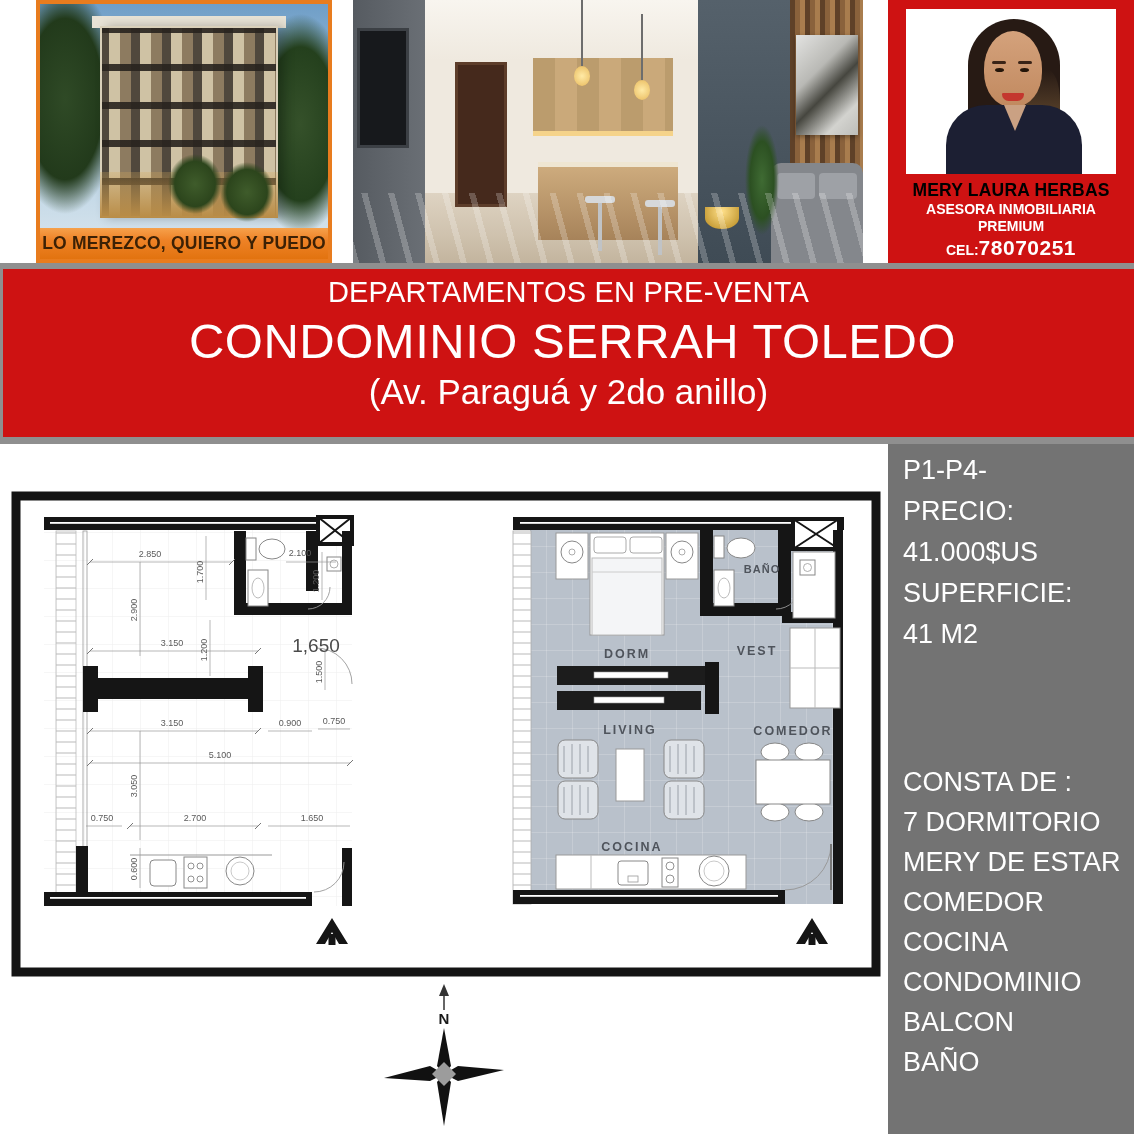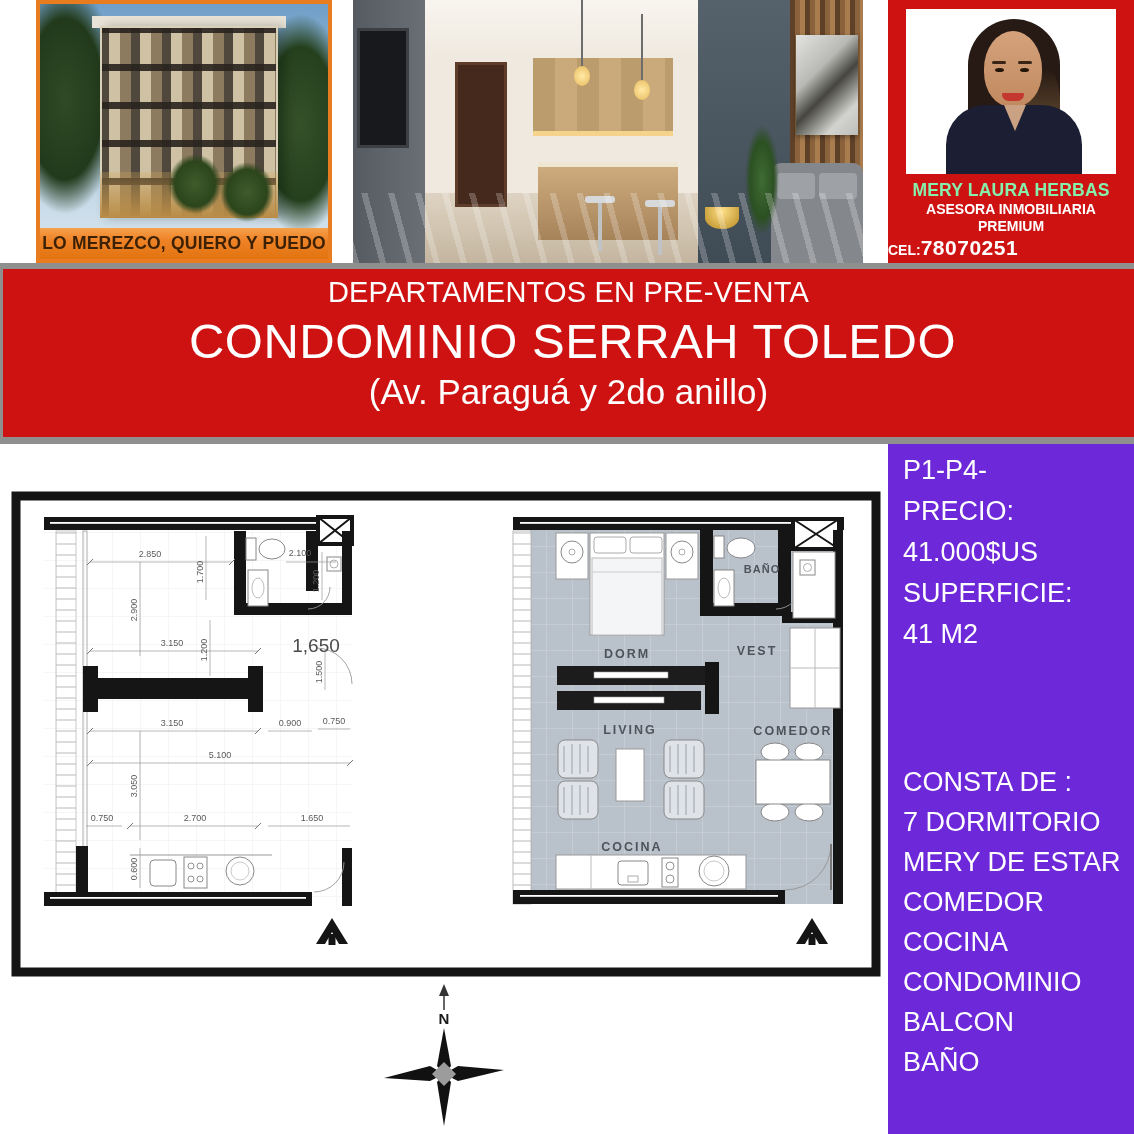--- a/index.html
+++ b/index.html
@@ -78,48 +78,48 @@
     background:linear-gradient(180deg,#d4a27c,#c1895f);}
   .brow-l,.brow-r{position:absolute;top:52px;width:14px;height:3px;background:#3a2417;border-radius:2px;}
   .brow-l{left:86px;} .brow-r{left:112px;}
   .eye-l,.eye-r{position:absolute;top:59px;width:9px;height:4px;background:#241509;border-radius:50%;}
   .eye-l{left:89px;} .eye-r{left:114px;}
   .lips{position:absolute;left:96px;top:84px;width:22px;height:8px;border-radius:2px 2px 10px 10px;background:#c4372e;}
   .blazer{position:absolute;left:40px;top:96px;width:136px;height:70px;border-radius:40px 40px 0 0;
     background:#1c1f33;}
   .vneck{position:absolute;left:98px;top:96px;width:0;height:0;
     border-left:11px solid transparent;border-right:11px solid transparent;border-top:26px solid #caa183;}
-  .agent-name{position:absolute;left:0;right:0;top:180px;text-align:center;color:#86efac;
+  .agent-name{position:absolute;left:0;right:0;top:180px;text-align:center;color:#000000;
     font-weight:bold;font-size:17.5px;letter-spacing:.2px;}
   .agent-role{position:absolute;left:0;right:0;top:201px;text-align:center;color:#fff;
     font-weight:bold;font-size:14px;}
   .agent-tier{position:absolute;left:0;right:0;top:218px;text-align:center;color:#fff;
     font-weight:bold;font-size:14px;}
-  .agent-phone{position:absolute;left:0;right:0;top:236px;color:#fff;font-weight:bold;}
+  .agent-phone{position:absolute;left:0;right:0;top:236px;text-align:center;color:#fff;font-weight:bold;}
   .agent-phone .lbl{font-size:14px;} .agent-phone .num{font-size:21px;letter-spacing:.5px;}
 
   
   .banner{position:absolute;left:0;top:263px;width:1134px;height:181px;background:#ce1212;
     border-top:6px solid #8f8f8f;border-bottom:7px solid #8f8f8f;
     border-left:3px solid #8f8f8f;
     color:#fff;text-align:center;}
   .banner-line1{margin-top:7px;font-size:29px;letter-spacing:.2px;}
   .banner-line2{margin-top:4px;font-size:49px;letter-spacing:.5px;padding-left:8px;}
   .banner-line3{margin-top:3px;font-size:35px;}
 
   
   .plan-svg{position:absolute;left:0;top:444px;width:890px;height:690px;}
   svg text{font-family:"Liberation Sans",sans-serif;}
   .dim{font-size:9px;fill:#5a5a5a;}
   .dim-big{font-size:19px;fill:#4a4a4a;}
   .room{font-size:12.5px;fill:#4f545c;letter-spacing:2px;font-weight:bold;}
   .room-sm{font-size:11px;fill:#4f545c;letter-spacing:1px;font-weight:bold;}
   .north{font-size:15px;font-weight:bold;fill:#1a1a1a;}
 
-  .sidebar{position:absolute;left:888px;top:444px;width:246px;height:690px;background:#6d28d9;color:#fff;}
+  .sidebar{position:absolute;left:888px;top:444px;width:246px;height:690px;background:#737373;color:#fff;}
   .sb-block1{position:absolute;left:15px;top:6px;font-size:27px;line-height:41px;}
   .sb-block2{position:absolute;left:15px;top:318px;font-size:27px;line-height:40px;}
 </style>
 </head>
 <body>
 
 <div id="page">
 
   <div class="building-card">
     <div class="sky"></div>

